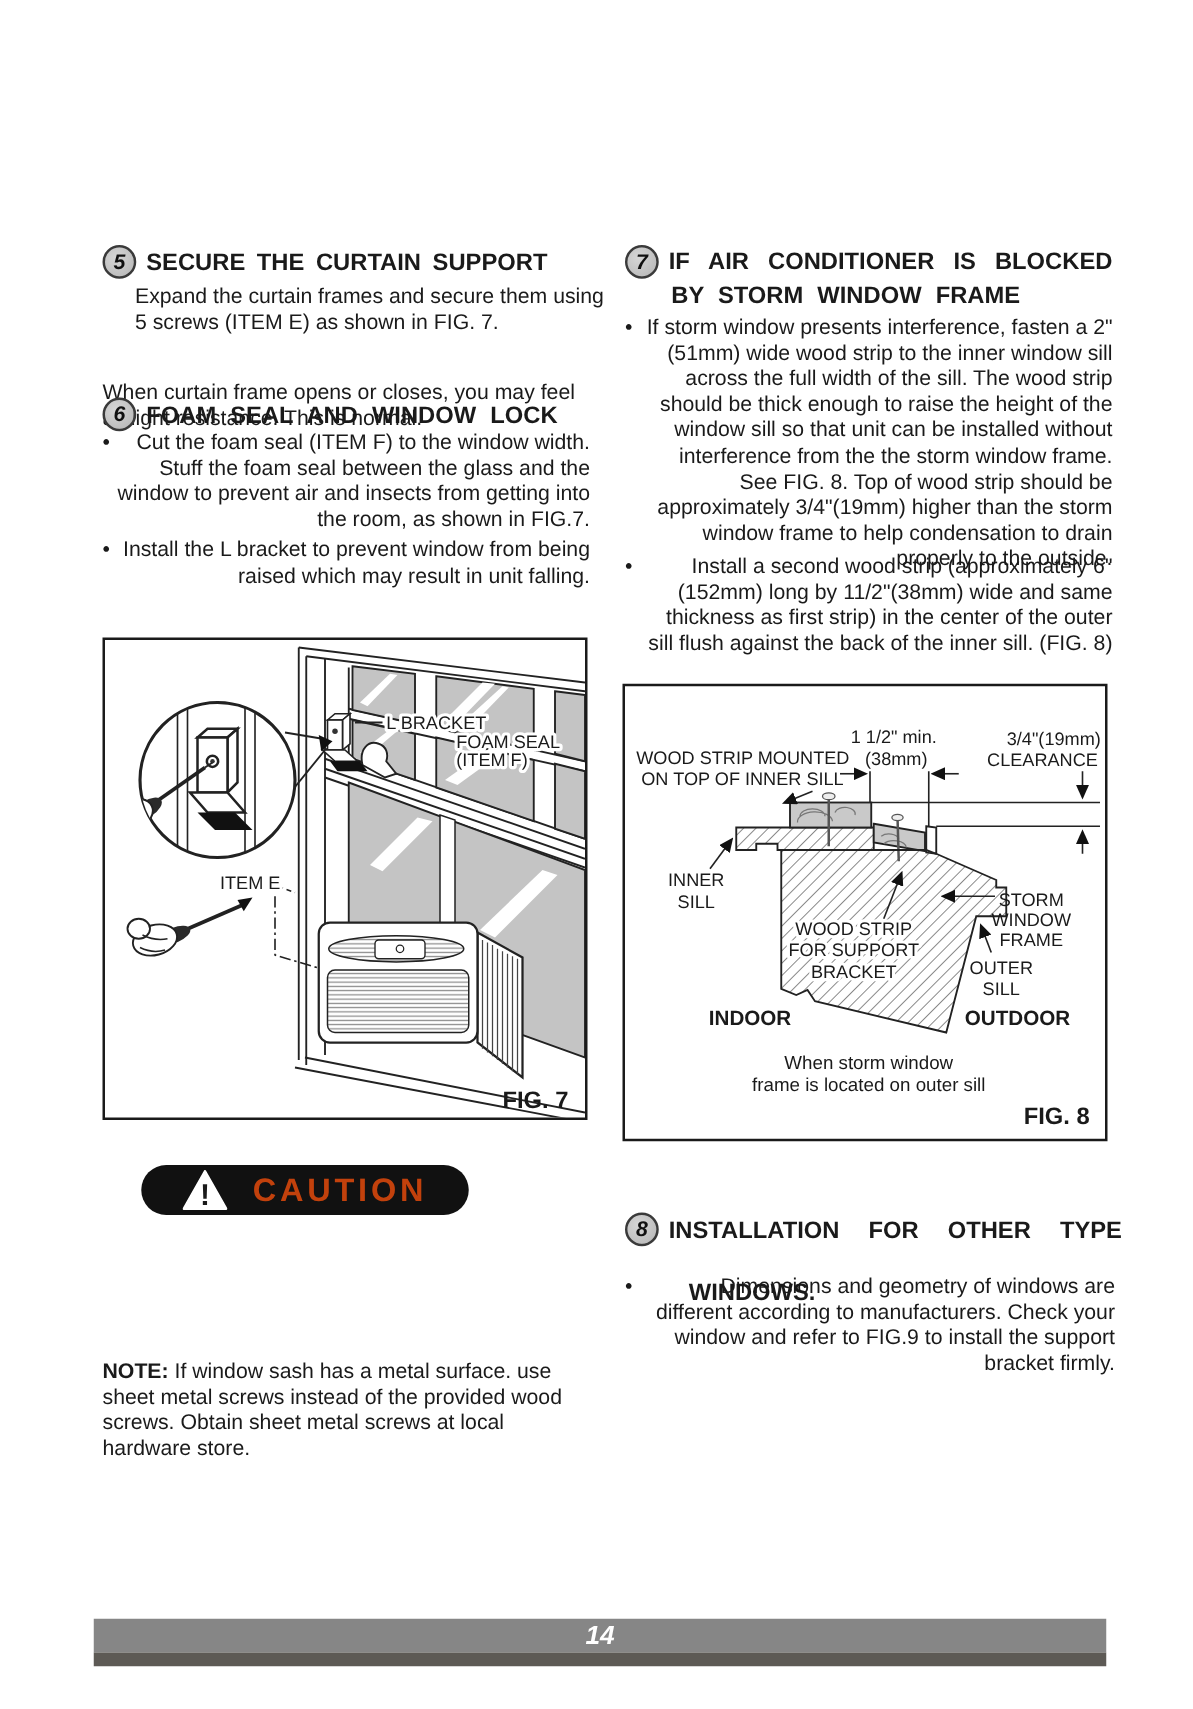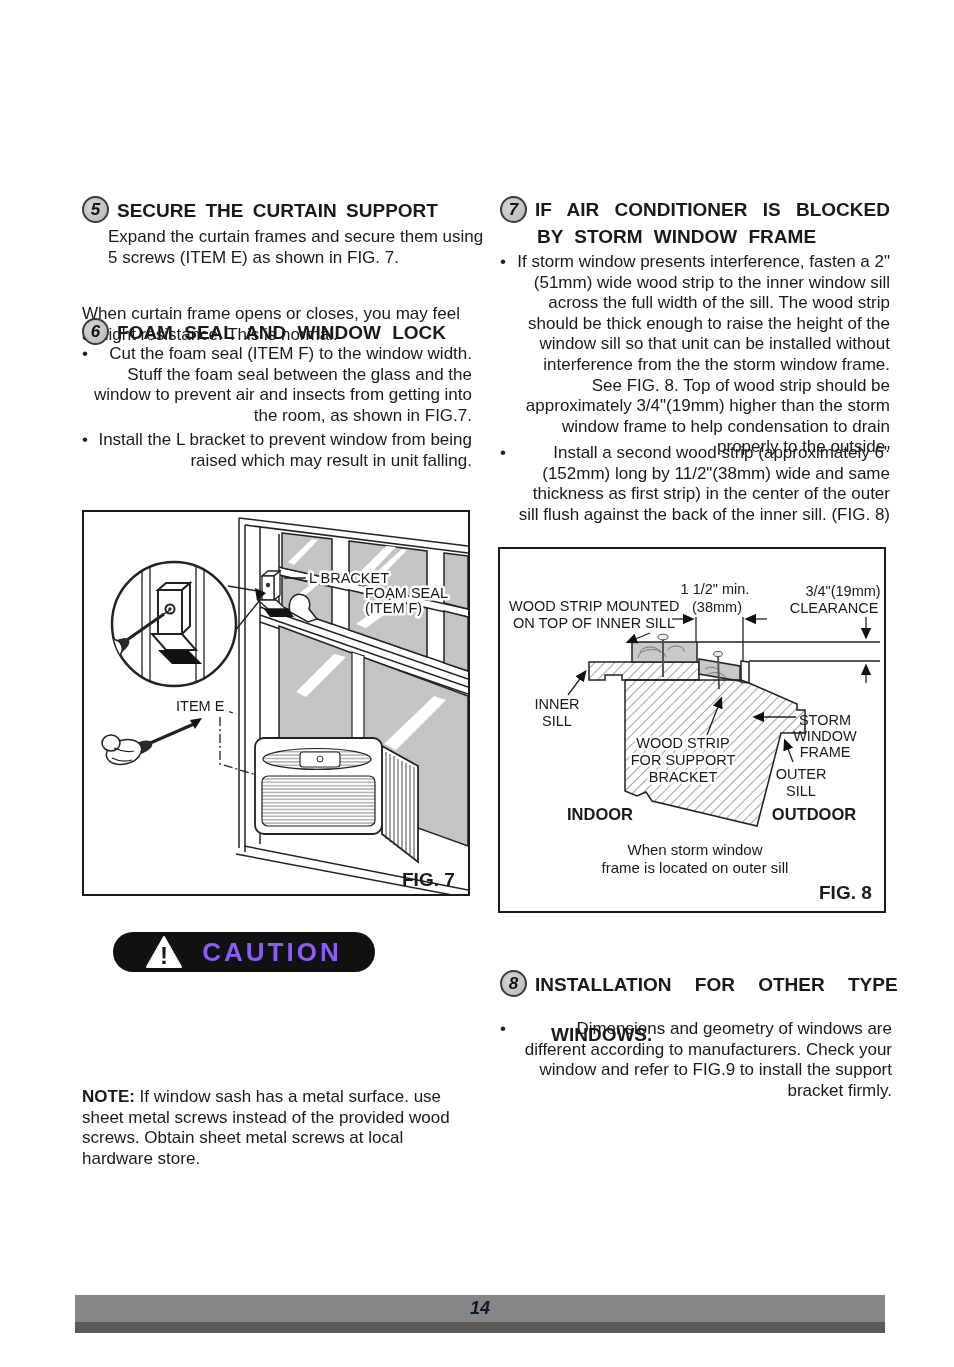--- a/index.html
+++ b/index.html
@@ -18,25 +18,25 @@
   .para{position:absolute;font-size:17px;line-height:20.6px;}
   .bullet{position:absolute;display:flex;font-size:17px;line-height:20.6px;}
   .b-marker{width:12px;flex:none;}
   .b-text{flex:1;text-align:right;}
   .figbox{position:absolute;border:2px solid #1a1a1a;background:#fff;}
   .caution-box{position:absolute;border:2px solid #1a1a1a;background:#fff;}
   .caution-banner{
     position:absolute;background:#111111;border-radius:21px;
     display:flex;align-items:center;justify-content:center;gap:20px;
   }
-  .caution-title{color:#8b5cf6;font-weight:bold;font-size:26px;letter-spacing:3px;}
+  .caution-title{color:#c2410c;font-weight:bold;font-size:26px;letter-spacing:3px;}
   .note-label{font-weight:bold;}
   .footer-bar{position:absolute;background:#868686;display:flex;align-items:center;justify-content:center;}
   .footer-strip{position:absolute;background:#5d5a55;}
-  .page-num{color:#0f172a;font-style:italic;font-weight:bold;font-size:18px;}
+  .page-num{color:#ffffff;font-style:italic;font-weight:bold;font-size:21px;}
   .ws4{word-spacing:4px;} .ws6{word-spacing:6px;} .ws10{word-spacing:10px;} .ws18{word-spacing:18px;}
   svg text{font-family:"Liberation Sans",sans-serif;fill:#1a1a1a;}
   .halo{paint-order:stroke;stroke:#ffffff;stroke-width:5px;stroke-linejoin:round;}
   .figcap{font-weight:bold;font-size:19px;}
   .lbl{font-size:14.5px;}
   .lblb{font-size:16.5px;font-weight:bold;}
 </style>
 </head>
 <body>
 

